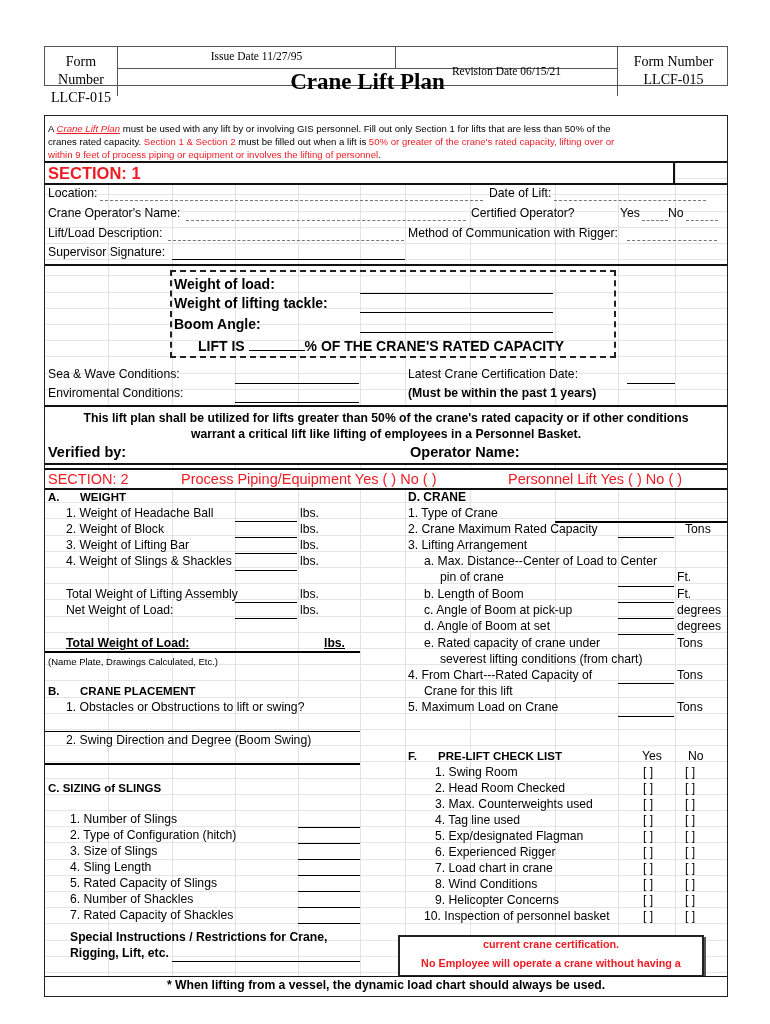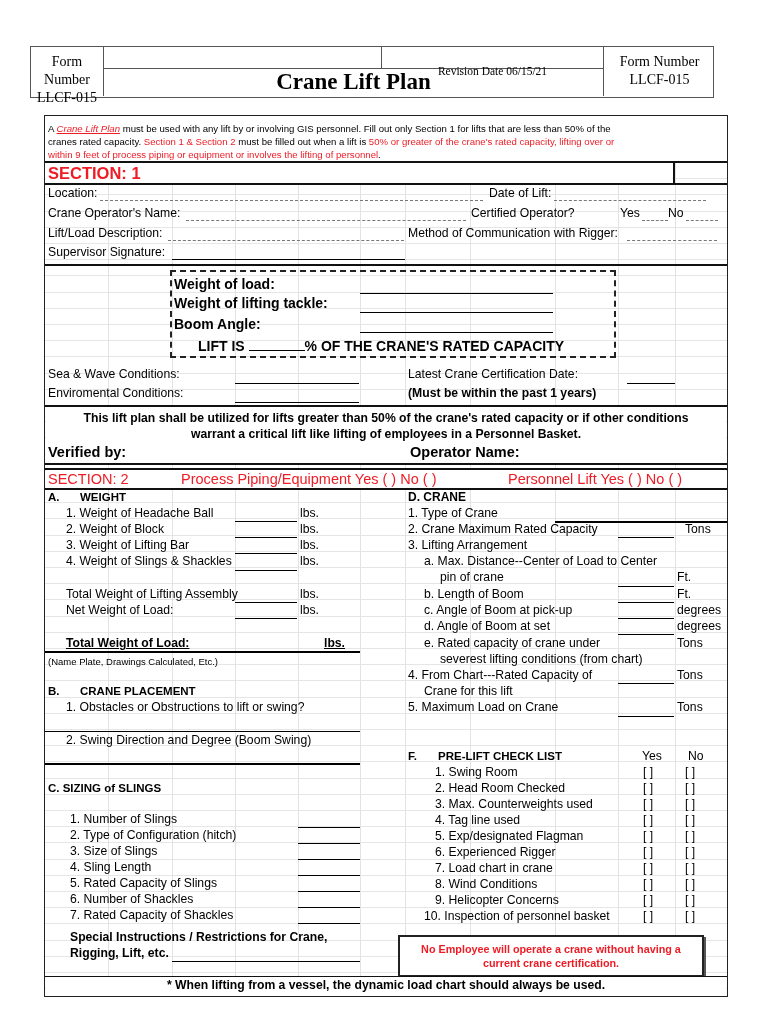--- a/index.html
+++ b/index.html
@@ -2,21 +2,21 @@
 <html><head>
 <meta charset="utf-8">
 <style>
   * { box-sizing: border-box; margin: 0; padding: 0; }
   html, body { width: 770px; height: 1024px; background: #ffffff; overflow: hidden; }
   body { position: relative; font-family: "Liberation Sans", sans-serif; color: #000; }
   .abs { position: absolute; }
   .red { color: #ee1c25; }
 
   
-  .hdr { position: absolute; left: 30px; top: 46px; width: 684px; height: 52px; border: 1.5px solid #555; }
+  .hdr { position: absolute; left: 44px; top: 46px; width: 684px; height: 40px; border: 1.5px solid #555; }
   .hdr .cell { position: absolute; border-color: #555; border-style: solid; border-width: 0; }
   .hdr-text { font-family: "Liberation Serif", serif; text-align: center; }
 
   
   .frame { position: absolute; left: 44px; top: 115px; width: 684px; height: 882px; border: 1.5px solid #222; }
 
   
   .grid { position: absolute; left: 45px; top: 163px; width: 682px; height: 833px;
     background-image:
       repeating-linear-gradient(to bottom, transparent 0, transparent 15.2px, #e6e6e6 15.2px, #e6e6e6 16.2px);
@@ -39,20 +39,21 @@
 <div class="hdr">
   <div class="cell" style="left:72px;top:0;width:0;height:49px;border-left-width:1.5px;"></div>
   <div class="cell" style="left:572px;top:0;width:0;height:49px;border-left-width:1.5px;"></div>
   <div class="cell" style="left:350px;top:0;width:0;height:22px;border-left-width:1.5px;"></div>
   <div class="cell" style="left:72px;top:21px;width:500px;height:0;border-top-width:1.5px;"></div>
 
   <div class="abs hdr-text" style="left:0;top:6px;width:72px;font-size:14px;line-height:18px;">
     <div>Form Number</div>
     <div>LLCF-015</div>
   </div>
+  <div class="abs hdr-text" style="left:73px;top:3px;width:277px;font-size:11.5px;">Issue Date 11/27/95</div>
   <div class="abs hdr-text" style="left:351px;top:3px;width:221px;font-size:11.5px;margin-top:15px;">Revision Date 06/15/21</div>
   <div class="abs hdr-text" style="left:73px;top:21px;width:499px;font-size:23px;font-weight:bold;line-height:28px;">Crane Lift Plan</div>
   <div class="abs hdr-text" style="left:573px;top:6px;width:111px;font-size:14px;line-height:18px;">
     <div>Form Number</div>
     <div>LLCF-015</div>
   </div>
 </div>
 
 <div class="frame"></div>
 
@@ -275,19 +276,19 @@
 
 <div class="t" style="left:424px;top:909px;">10. Inspection of personnel basket</div>
 <div class="t" style="left:643px;top:909px;">[   ]</div>
 <div class="t" style="left:685px;top:909px;">[   ]</div>
 
 <div class="t b" style="left:70px;top:930px;text-align:center;">Special Instructions / Restrictions for Crane,</div>
 <div class="t b" style="left:70px;top:946px;">Rigging, Lift, etc.</div>
 <div class="u" style="left:172px;top:961px;width:188px;"></div>
 
 <div class="redbox">
+  <div class="b red" style="text-align:center;font-size:10.8px;line-height:14px;">current crane certification.</div>
   <div class="b red" style="text-align:center;font-size:10.8px;line-height:14px;margin-top:5px;">No Employee will operate a crane without having a</div>
-  <div class="b red" style="text-align:center;font-size:10.8px;line-height:14px;">current crane certification.</div>
 </div>
 
 <div class="hl" style="left:45px;top:976px;width:682px;height:1px;"></div>
 <div class="abs" style="left:46px;top:977px;width:680px;height:19px;background:#fff;"></div>
 <div class="abs b" style="left:46px;top:978px;width:680px;text-align:center;font-size:12.2px;line-height:15px;">* When lifting from a vessel, the dynamic load chart should always be used.</div>
 
 </body></html>

